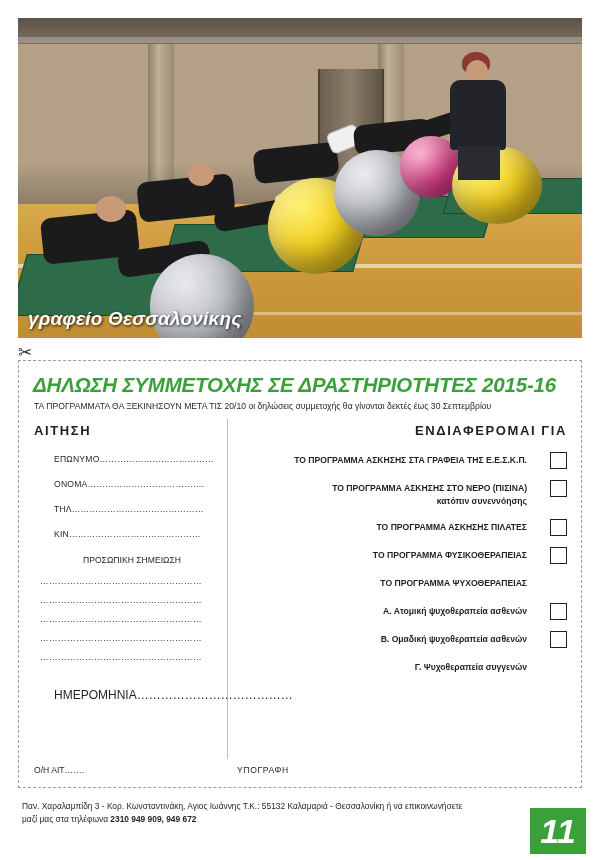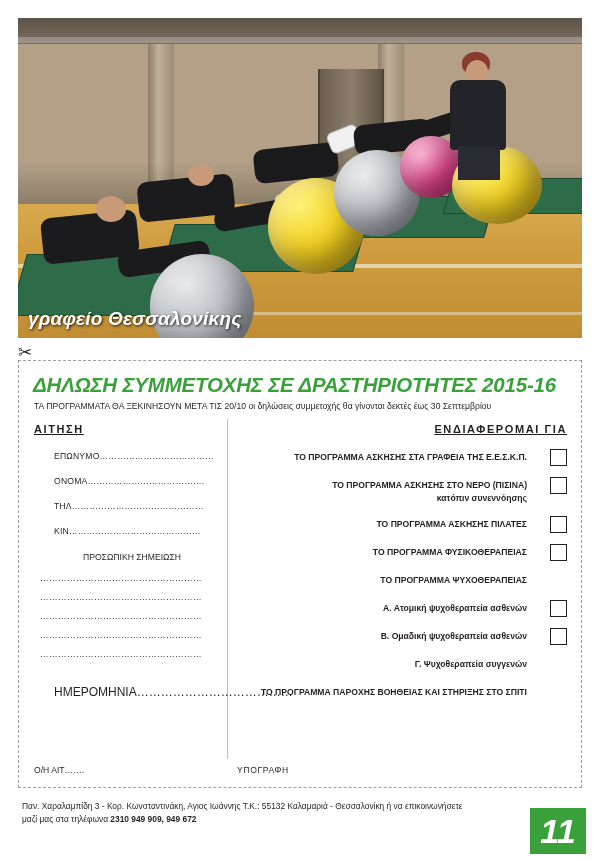--- a/index.html
+++ b/index.html
@@ -176,25 +176,24 @@
   }
   .divider {
     position:absolute;
     left:208px;
     top:58px;
     width:1px;
     height:340px;
     background:#b9bec4;
   }
   .col-head {
-    font-size:11px;
+    font-size:13px;
     font-weight:bold;
     letter-spacing:1.6px;
     margin-bottom:16px;
-    text-decoration:underline;
   }
   .field {
     font-size:8.6px;
     margin-left:20px;
     margin-bottom:15px;
     white-space:nowrap;
     letter-spacing:0.2px;
   }
   .note-label {
     font-size:8.6px;
@@ -407,23 +406,20 @@
 
       <div class="opt indent">
         <span>Β. Ομαδική ψυχοθεραπεία  ασθενών</span>
         <span class="checkbox"></span>
       </div>
 
       <div class="opt indent">
         <span>Γ.  Ψυχοθεραπεία  συγγενών</span>
       </div>
 
-      <div class="opt">
-        <span>ΤΟ ΠΡΟΓΡΑΜΜΑ ΠΑΡΟΧΗΣ ΒΟΗΘΕΙΑΣ ΚΑΙ ΣΤΗΡΙΞΗΣ ΣΤΟ ΣΠΙΤΙ</span>
-      </div>
 
     </div>
 
     <div class="signature-label">ΥΠΟΓΡΑΦΗ</div>
   </div>
 
   <div class="footer">
     <div>Παν. Χαραλαμπίδη 3 - Κορ. Κωνσταντινάκη, Αγιος Ιωάννης Τ.Κ.: 55132 Καλαμαριά - Θεσσαλονίκη ή να επικοινωνήσετε</div>
     <div>
       <span>μαζί μας στα τηλέφωνα </span><b>2310 949 909, 949 672</b>

